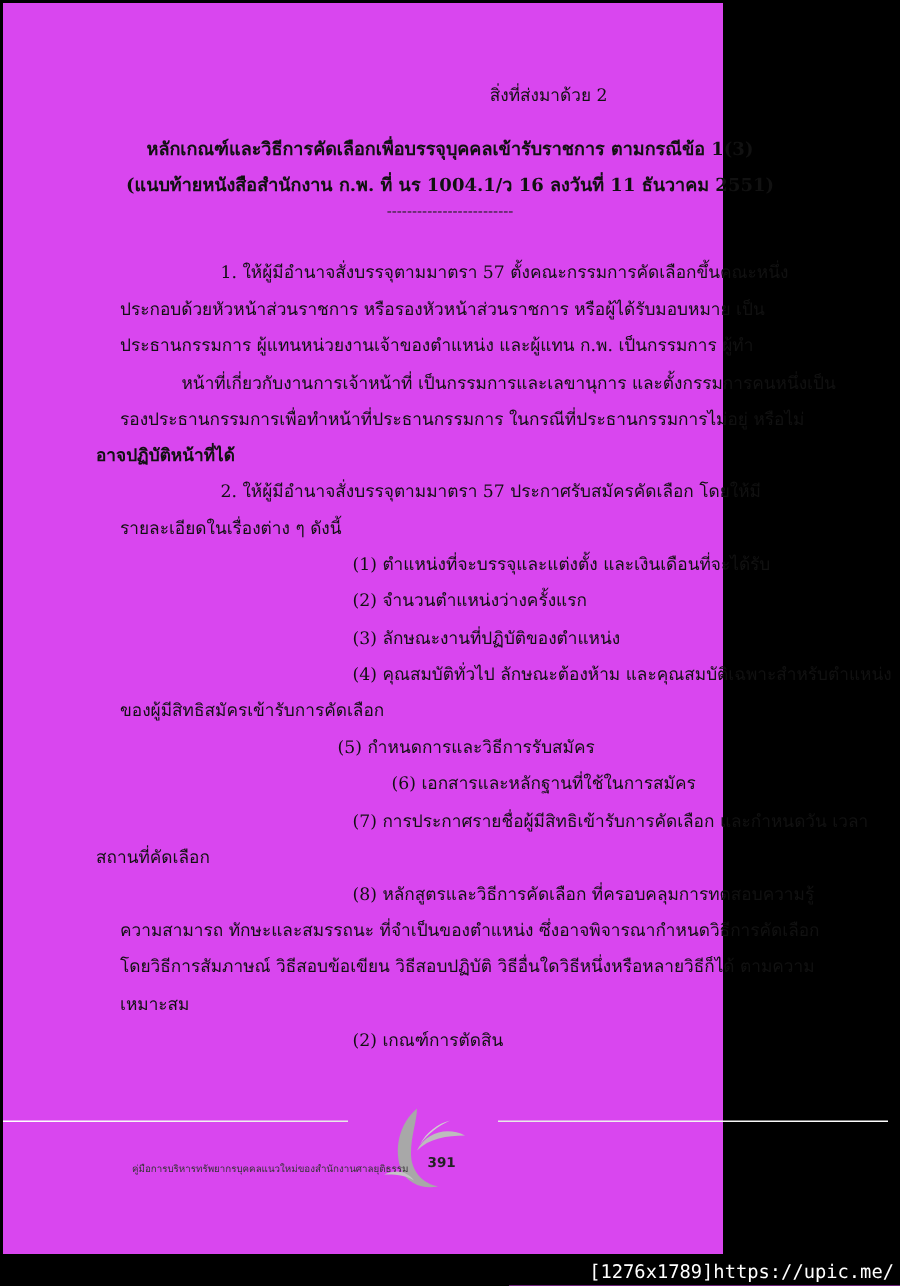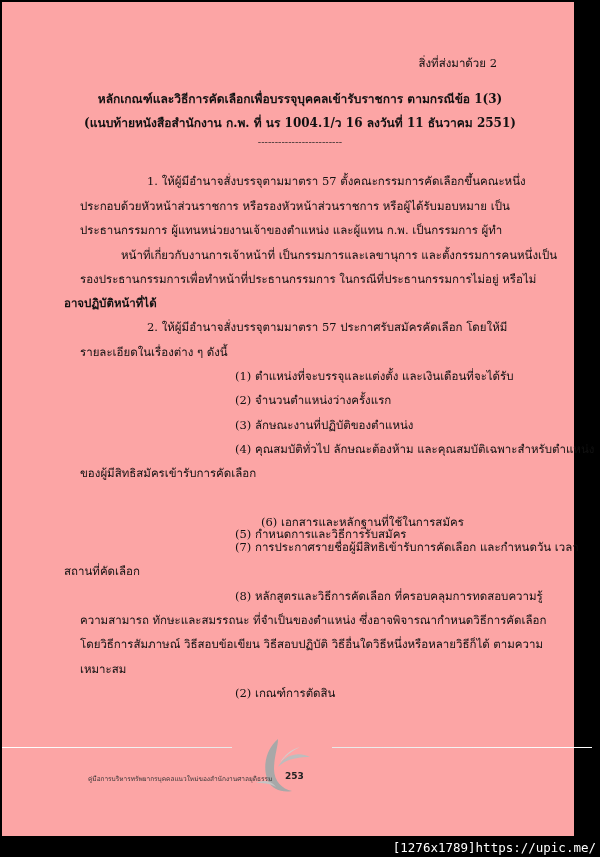--- a/index.html
+++ b/index.html
@@ -1,22 +1,22 @@
 <!DOCTYPE html>
 <html><head>
 <meta charset="utf-8">
 <style>
   html, body { margin: 0; padding: 0; }
   body {
     width: 600px; height: 857px; background: #000; position: relative; overflow: hidden;
     font-family: "DejaVu Serif", serif;
   }
   .page {
-    position: absolute; left: 2px; top: 2px; width: 572px; height: 834px;
-    background: #fca5a5;
+    position: absolute; left: 2px; top: 2px; width: 480px; height: 834px;
+    background: #d946ef;
   }
   .attach {
     position: absolute; right: 77px; top: 52px; font-size: 11.5px; color: #111;
   }
   .title {
     position: absolute; left: 0; width: 596px; text-align: center;
     font-weight: bold; font-size: 12px; color: #111;
   }
   .t1 { top: 87px; }
   .t2 { top: 111px; }
@@ -60,37 +60,37 @@
       <div class="line" style="top: 244px; left: 78px; margin-left: 41px;">หน้าที่เกี่ยวกับงานการเจ้าหน้าที่ เป็นกรรมการและเลขานุการ  และตั้งกรรมการคนหนึ่งเป็น</div>
       <div class="line" style="top: 268px; left: 78px;">รองประธานกรรมการเพื่อทำหน้าที่ประธานกรรมการ ในกรณีที่ประธานกรรมการไม่อยู่ หรือไม่</div>
       <div class="line" style="top: 292px; left: 62px; font-weight: bold;">อาจปฏิบัติหน้าที่ได้</div>
       <div class="line" style="top: 316px; left: 145px;">2. ให้ผู้มีอำนาจสั่งบรรจุตามมาตรา 57 ประกาศรับสมัครคัดเลือก โดยให้มี</div>
       <div class="line" style="top: 341px; left: 78px;">รายละเอียดในเรื่องต่าง ๆ ดังนี้</div>
       <div class="line" style="top: 365px; left: 233px;">(1) ตำแหน่งที่จะบรรจุและแต่งตั้ง และเงินเดือนที่จะได้รับ</div>
       <div class="line" style="top: 389px; left: 233px;">(2) จำนวนตำแหน่งว่างครั้งแรก</div>
       <div class="line" style="top: 414px; left: 233px;">(3) ลักษณะงานที่ปฏิบัติของตำแหน่ง</div>
       <div class="line" style="top: 438px; left: 233px;">(4) คุณสมบัติทั่วไป ลักษณะต้องห้าม และคุณสมบัติเฉพาะสำหรับตำแหน่ง</div>
       <div class="line" style="top: 462px; left: 78px;">ของผู้มีสิทธิสมัครเข้ารับการคัดเลือก</div>
-      <div class="line" style="top: 487px; left: 233px; margin-top: 36px;">(5) กำหนดการและวิธีการรับสมัคร</div>
+      <div class="line" style="top: 487px; left: 223px;">(5) กำหนดการและวิธีการรับสมัคร</div>
       <div class="line" style="top: 511px; left: 233px; margin-left: 26px;">(6) เอกสารและหลักฐานที่ใช้ในการสมัคร</div>
       <div class="line" style="top: 536px; left: 233px;">(7) การประกาศรายชื่อผู้มีสิทธิเข้ารับการคัดเลือก และกำหนดวัน เวลา</div>
       <div class="line" style="top: 560px; left: 62px;">สถานที่คัดเลือก</div>
       <div class="line" style="top: 585px; left: 233px;">(8) หลักสูตรและวิธีการคัดเลือก ที่ครอบคลุมการทดสอบความรู้</div>
       <div class="line" style="top: 609px; left: 78px;">ความสามารถ  ทักษะและสมรรถนะ ที่จำเป็นของตำแหน่ง ซึ่งอาจพิจารณากำหนดวิธีการคัดเลือก</div>
       <div class="line" style="top: 633px; left: 78px;">โดยวิธีการสัมภาษณ์ วิธีสอบข้อเขียน  วิธีสอบปฏิบัติ วิธีอื่นใดวิธีหนึ่งหรือหลายวิธีก็ได้ ตามความ</div>
       <div class="line" style="top: 658px; left: 78px;">เหมาะสม</div>
       <div class="line" style="top: 682px; left: 233px;">(2) เกณฑ์การตัดสิน</div>
     </div>
 
   <div class="fade-line" style="left:0;width:230px;background:linear-gradient(90deg,#fff,#e8e8e8);"></div>
   <div class="fade-line" style="left:330px;width:260px;background:linear-gradient(90deg,#e8e8e8,#fff);"></div>
 
   <svg class="logo" width="62" height="60" viewBox="0 0 62 60">
     <path d="M26 2 C14 12, 10 30, 16 44 C20 52, 30 56, 40 54 C30 52, 22 44, 22 32 C22 20, 26 10, 26 2 Z" fill="#a8a8a8"></path>
     <path d="M58 20 C46 14, 32 18, 26 30 C34 22, 46 20, 58 20 Z" fill="#bdbdbd"></path>
     <path d="M4 46 C12 42, 20 44, 24 50 C18 46, 10 46, 4 46 Z" fill="#c4c4c4"></path>
     <path d="M48 10 C40 12, 32 18, 28 26 C34 18, 40 14, 48 10 Z" fill="#cfcfcf"></path>
   </svg>
-  <div class="page-num">253</div>
+  <div class="page-num">391</div>
   <div class="footer-text">คู่มือการบริหารทรัพยากรบุคคลแนวใหม่ของสำนักงานศาลยุติธรรม</div>
 </div>
 
 <div class="watermark">[1276x1789]https://upic.me/</div>
 
 </body></html>

